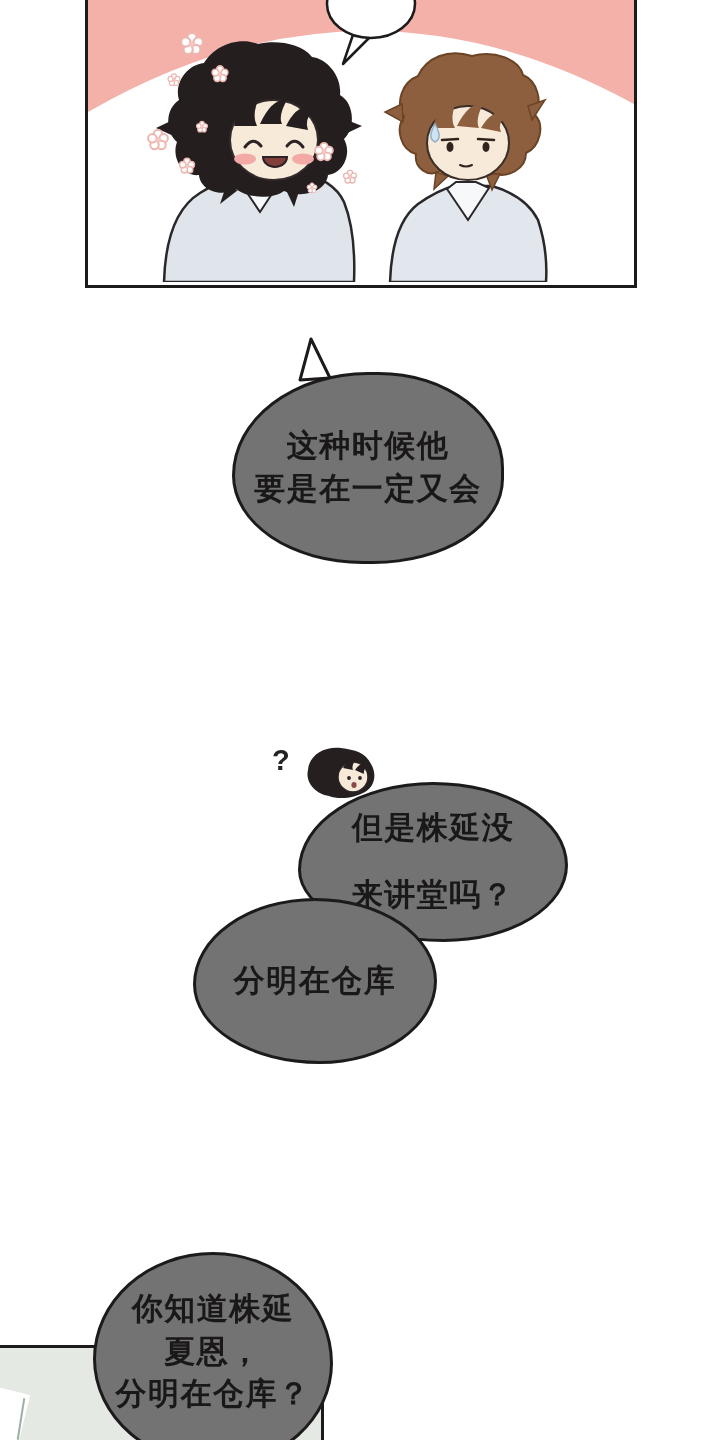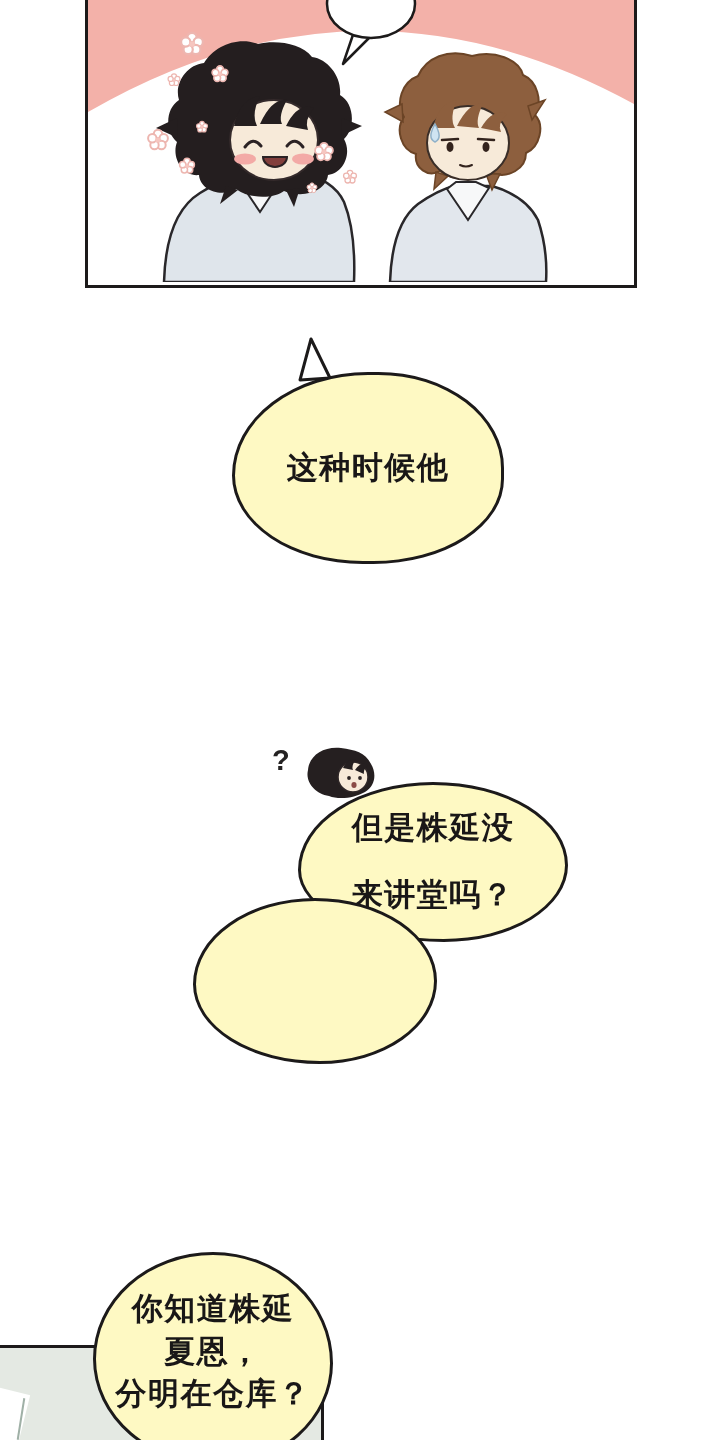--- a/index.html
+++ b/index.html
@@ -10,21 +10,21 @@
   }
   
   .panel-top {
     position:absolute; left:85px; top:0; width:552px; height:288px;
     background:#ffffff; border:3px solid #1c1a1a; border-top:none;
   }
   .panel-top svg { position:absolute; left:0; top:0; }
 
   
   .bubble {
-    position:absolute; background:#fef9c3; border:3px solid #1c1a1a;
+    position:absolute; background:#737373; border:3px solid #1c1a1a;
     display:flex; flex-direction:column; align-items:center; justify-content:center;
     text-align:center; color:#191717; font-weight:700;
   }
   .bubble .line { font-size:31px; line-height:1.38; letter-spacing:1.5px; white-space:nowrap; }
 
   .bubble-monologue { left:232px; top:372px; width:272px; height:192px;
     border-radius:52% 48% 50% 50% / 56% 52% 46% 48%; }
   .bubble-q1 { left:298px; top:782px; width:270px; height:160px;
     border-radius:50% 50% 46% 54% / 55% 52% 48% 45%;gap:24px; }
   .bubble-q2 { left:193px; top:898px; width:244px; height:166px;
@@ -137,27 +137,29 @@
         <use href="#flower" transform="translate(224,188) scale(0.5)"></use>
       </g>
     </svg>
   </div>
 
   <svg class="tail tail-monologue" viewBox="0 0 48 50">
     <path d="M8,44 L19,3 L38,42 Z" fill="#ffffff" stroke="#1c1a1a" stroke-width="3" stroke-linejoin="round"></path>
   </svg>
   <div class="bubble bubble-monologue">
     <div class="line">这种时候他</div>
+    <div class="line">要是在一定又会</div>
   </div>
 
   <div class="bubble bubble-q1">
     <div class="line">但是株延没</div>
     <div class="line">来讲堂吗？</div>
   </div>
   <div class="bubble bubble-q2">
+    <div class="line">分明在仓库</div>
   </div>
 
   <svg class="chibi-head" viewBox="0 0 78 58">
     <path d="M38,4 C20,2 6,12 5,26 C2,38 12,50 26,52 C36,56 52,54 62,48 C72,42 74,30 68,20 C62,8 52,6 38,4 Z" fill="#251f20"></path>
     <circle cx="50" cy="33" r="15" fill="#f7ead9" stroke="#2e2627" stroke-width="1.5"></circle>
     <path d="M40,24 Q44,15 53,15 Q48,22 50,26 Z" fill="#251f20"></path>
     <path d="M52,26 Q58,17 65,21 Q60,26 61,30 Z" fill="#251f20"></path>
     <circle cx="46" cy="34" r="1.9" fill="#2b2324"></circle>
     <circle cx="57" cy="34" r="1.9" fill="#2b2324"></circle>
     <ellipse cx="51" cy="41" rx="2.6" ry="3" fill="#8a4a46"></ellipse>

